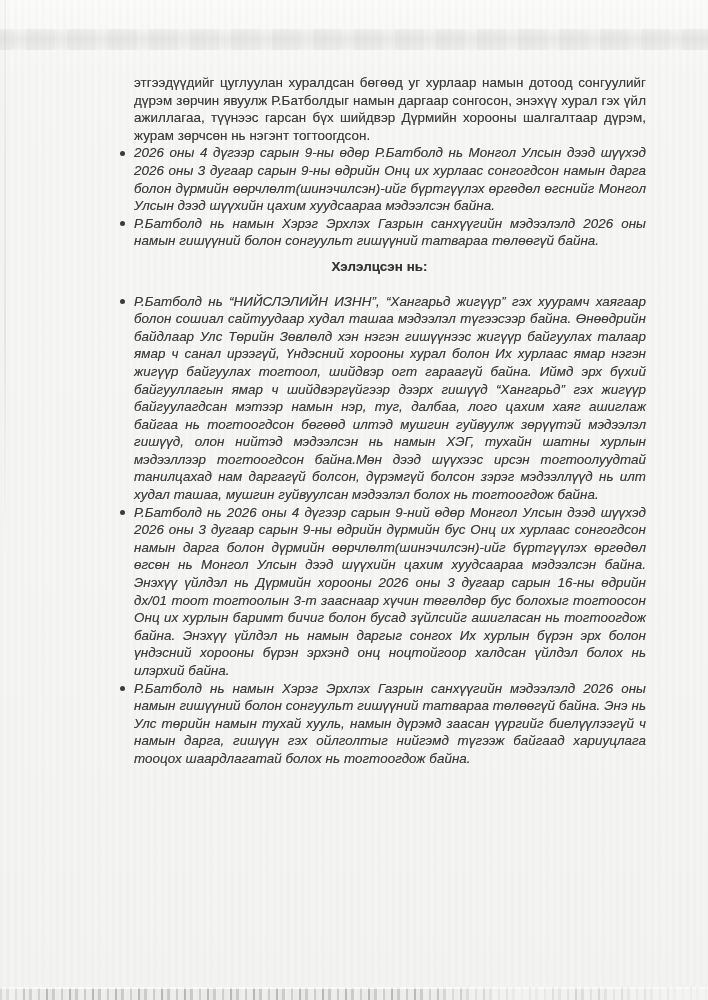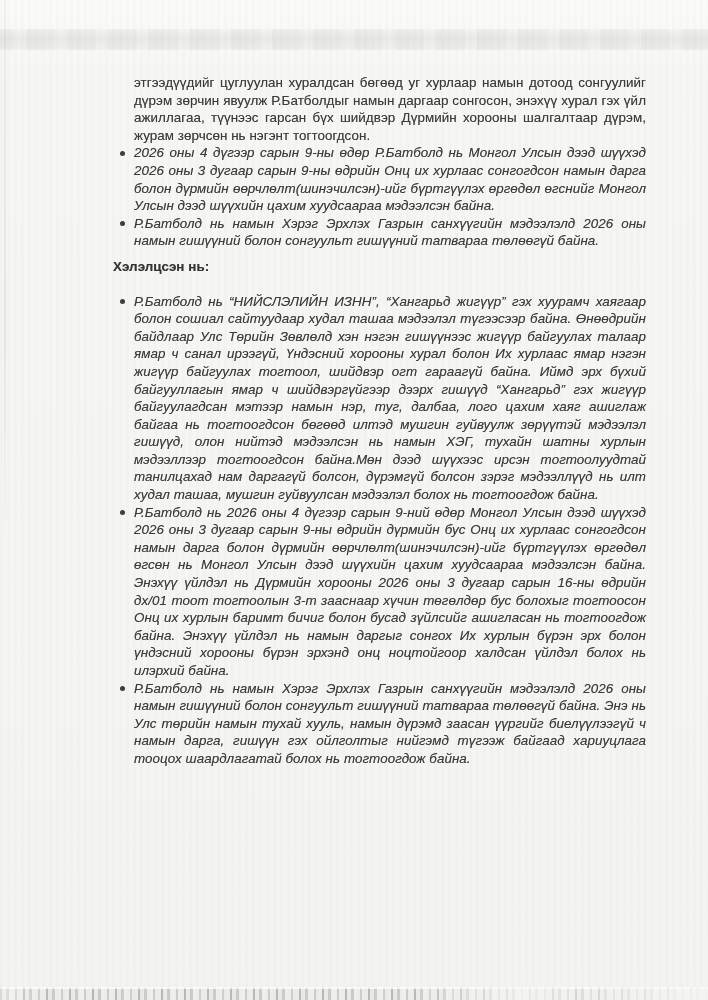--- a/index.html
+++ b/index.html
@@ -109,21 +109,21 @@
     top: 6.5px;
     width: 5px;
     height: 5px;
     border-radius: 50%;
     background: #3c3c3c;
   }
   .heading {
     font-size: 13.4px;
     font-weight: bold;
     margin: 8px 0 17px 0;
-    text-align: left;
+    text-align: center;
     color: #353535;
   }
 </style>
 </head>
 <body>
 
 <div class="page">
 
   <div class="scan-band-top"></div>
   <div class="edge-line-left"></div>

